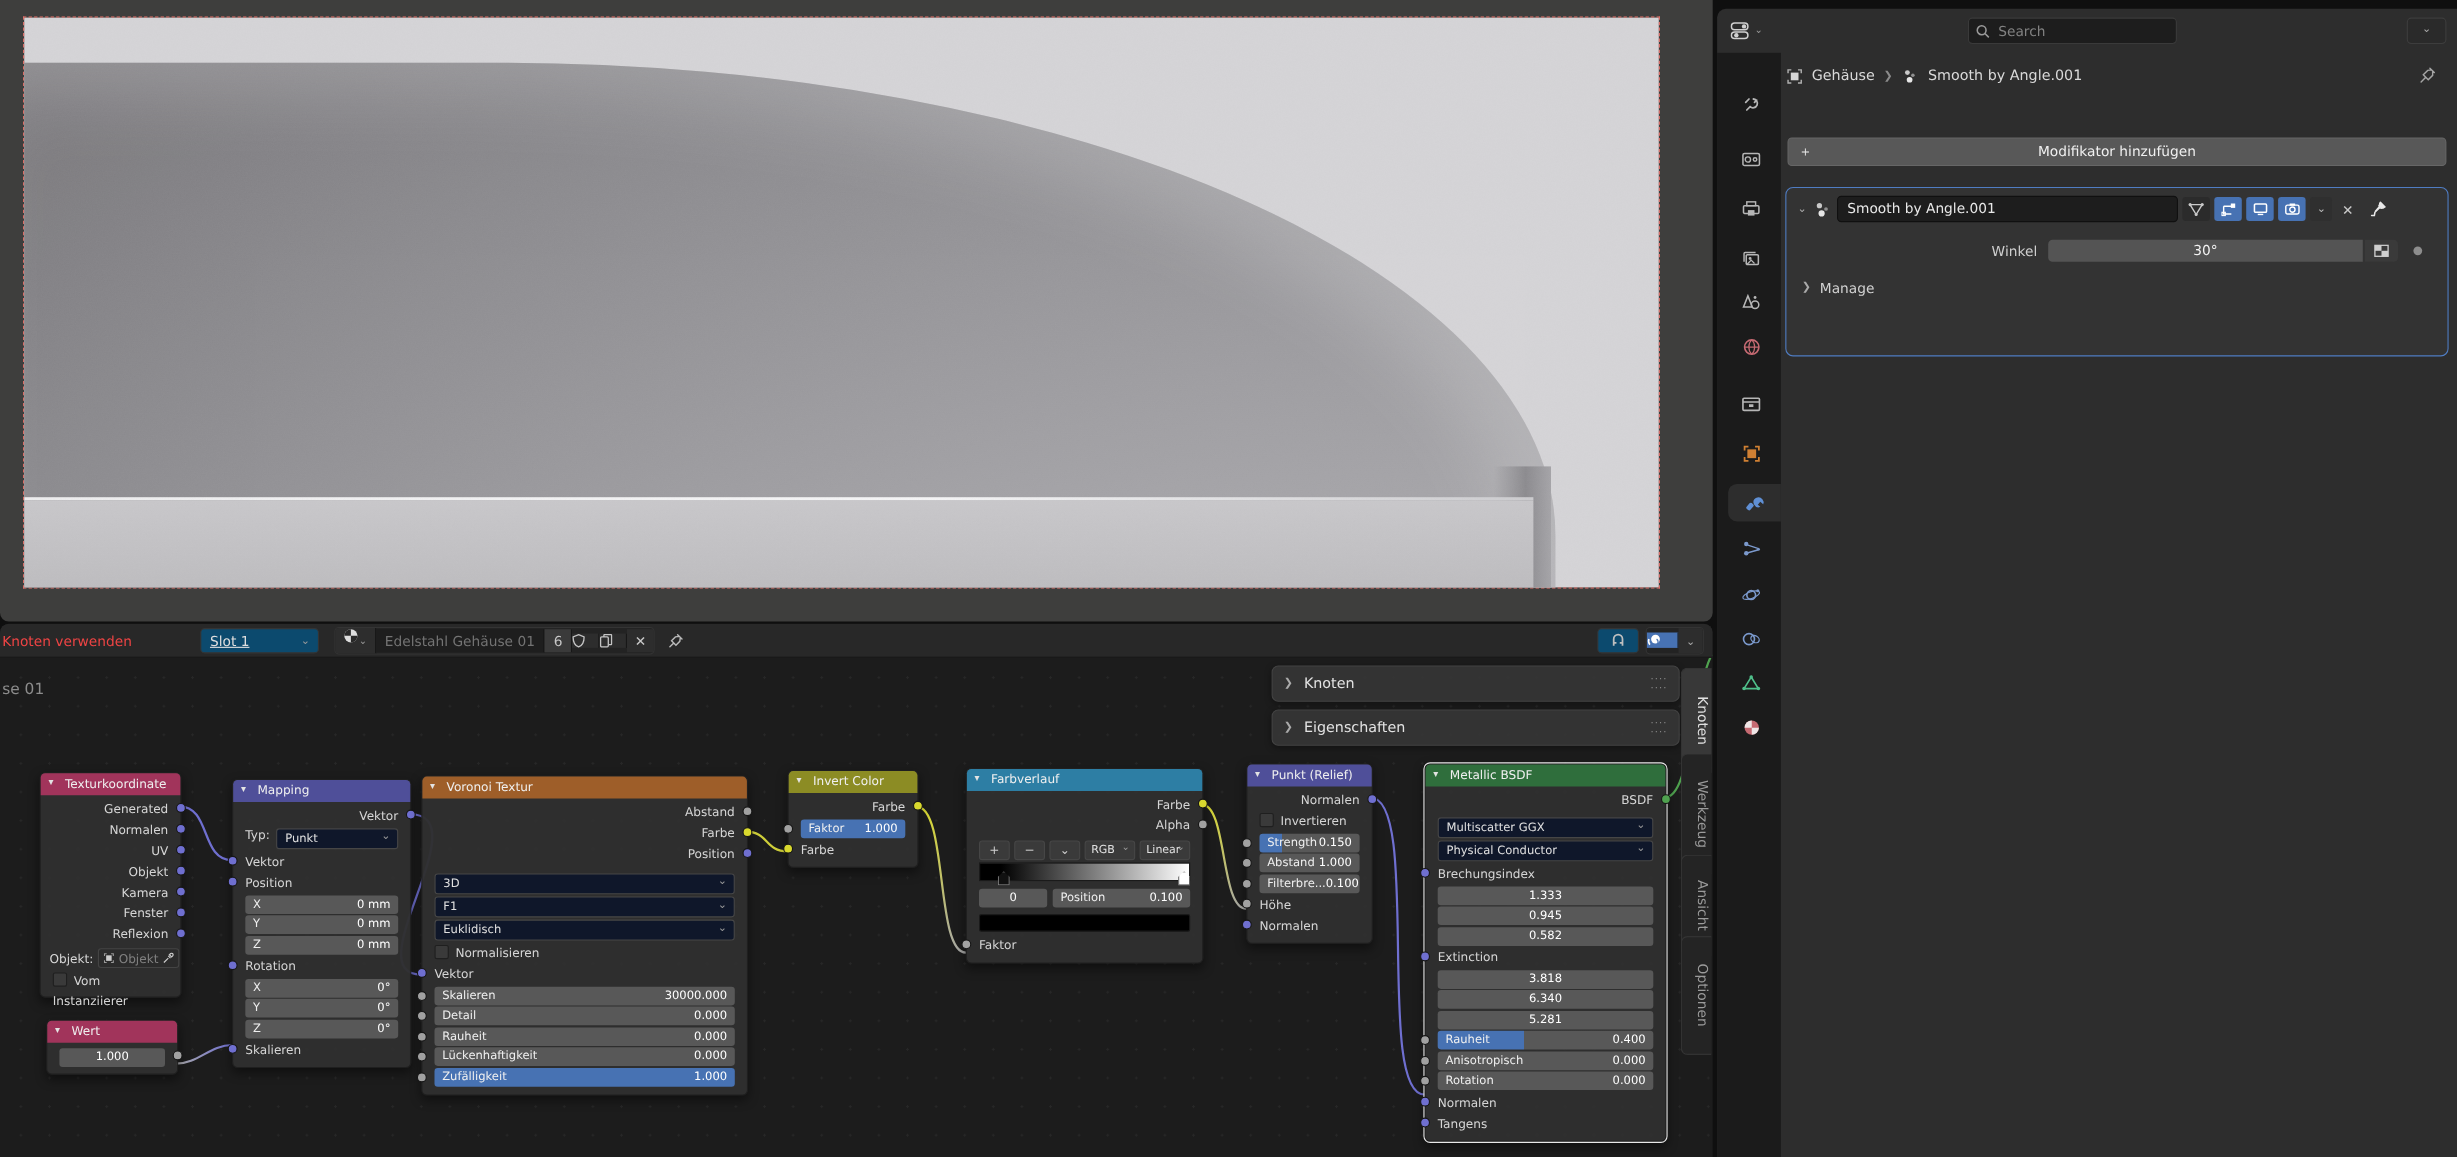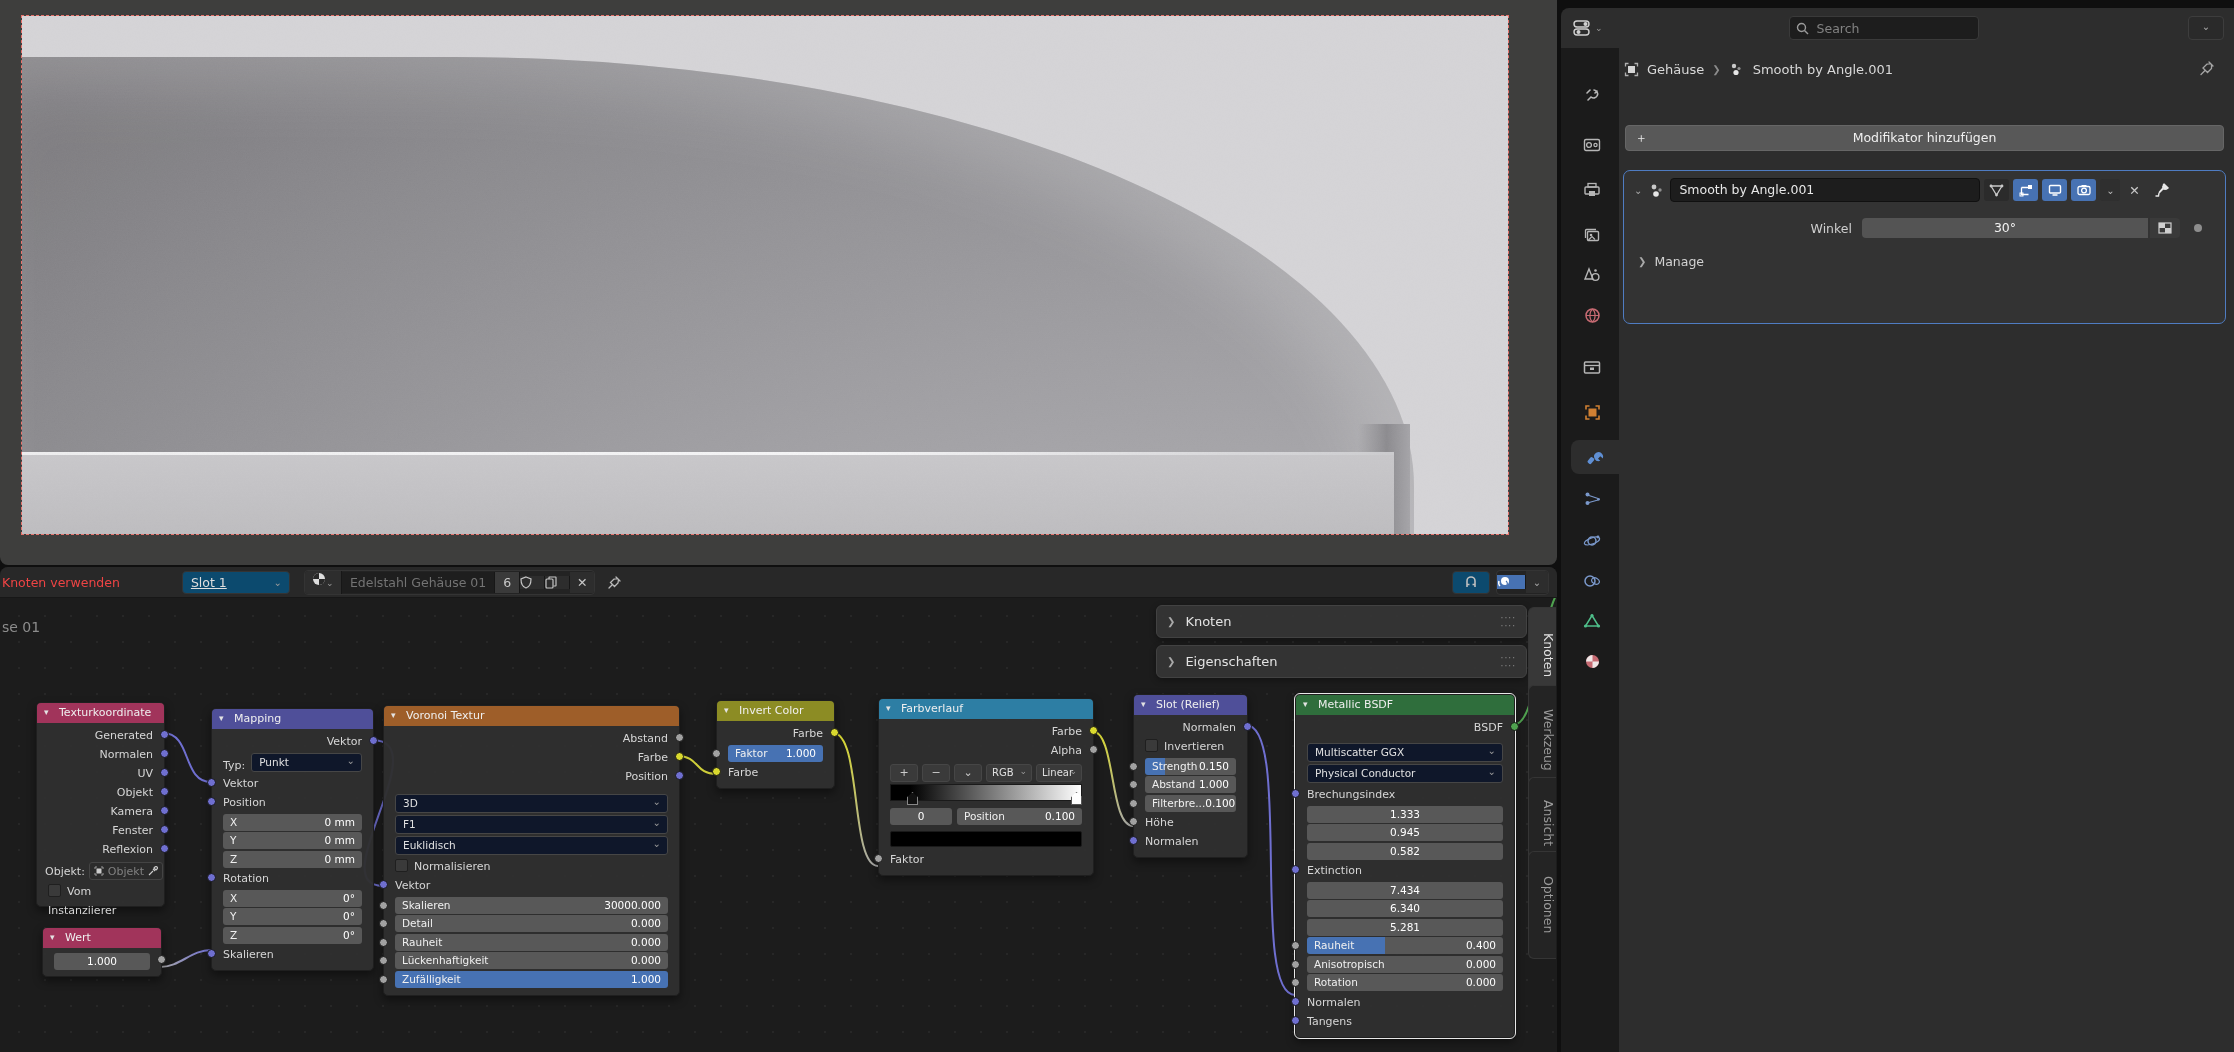--- a/index.html
+++ b/index.html
@@ -271,21 +271,21 @@
     </div>
   </div>
 
   <div class="node" style="left:211px;top:141px;width:161px;">
     <div class="nhdr" style="background:var(--hdr-vector);">
       <span class="car">▾</span>
       <span>Mapping</span>
     </div>
     <div style="padding:3px 0 6px;">
       <div class="srow out"><span>Vektor</span><span class="dot c-vec"></span></div>
-      <div style="display:flex;align-items:flex-end;margin:2px 11px;gap:6px;">
+      <div style="display:flex;align-items:flex-start;margin:2px 11px;gap:6px;">
         <span>Typ:</span>
         <span class="drop" style="flex:1;margin:0;"><span>Punkt</span></span>
       </div>
       <div class="srow in"><span class="dot c-vec"></span><span>Vektor</span></div>
       <div class="srow in"><span class="dot c-vec"></span><span>Position</span></div>
       <div class="fld">
           <span>X</span>
           <span class="v">0 mm</span>
         </div>
       <div class="fld">
@@ -413,21 +413,21 @@
           </div>
       </div>
       <div class="swatch" style="margin-top:6px;"></div>
       <div class="srow in" style="margin-top:3px;"><span class="dot c-val"></span><span>Faktor</span></div>
     </div>
   </div>
 
   <div class="node" style="left:1133px;top:127px;width:113px;">
     <div class="nhdr" style="background:var(--hdr-vector);">
       <span class="car">▾</span>
-      <span>Slot (Relief)</span>
+      <span>Punkt (Relief)</span>
     </div>
     <div style="padding:3px 0 6px;">
       <div class="srow out"><span>Normalen</span><span class="dot c-vec"></span></div>
       <div class="flabel"><span class="chk"></span><span>Invertieren</span></div>
       <div style="position:relative;">
           <span class="dot c-val" style="left:-5px;top:4px;position:absolute;"></span>
         <div class="fld" style="background:linear-gradient(to right,var(--accent) 22%,#585858 22%);">
             <span>Strength</span>
             <span class="v">0.150</span>
           </div>
@@ -466,21 +466,21 @@
           <span class="v">1.333</span>
         </div>
       <div class="fld center">
           <span class="v">0.945</span>
         </div>
       <div class="fld center">
           <span class="v">0.582</span>
         </div>
       <div class="srow in"><span class="dot c-vec"></span><span>Extinction</span></div>
       <div class="fld center">
-          <span class="v">7.434</span>
+          <span class="v">3.818</span>
         </div>
       <div class="fld center">
           <span class="v">6.340</span>
         </div>
       <div class="fld center">
           <span class="v">5.281</span>
         </div>
       <div style="position:relative;">
           <span class="dot c-val" style="left:-5px;top:4px;position:absolute;"></span>
         <div class="fld" style="background:linear-gradient(to right,var(--accent) 40%,#585858 40%);">

